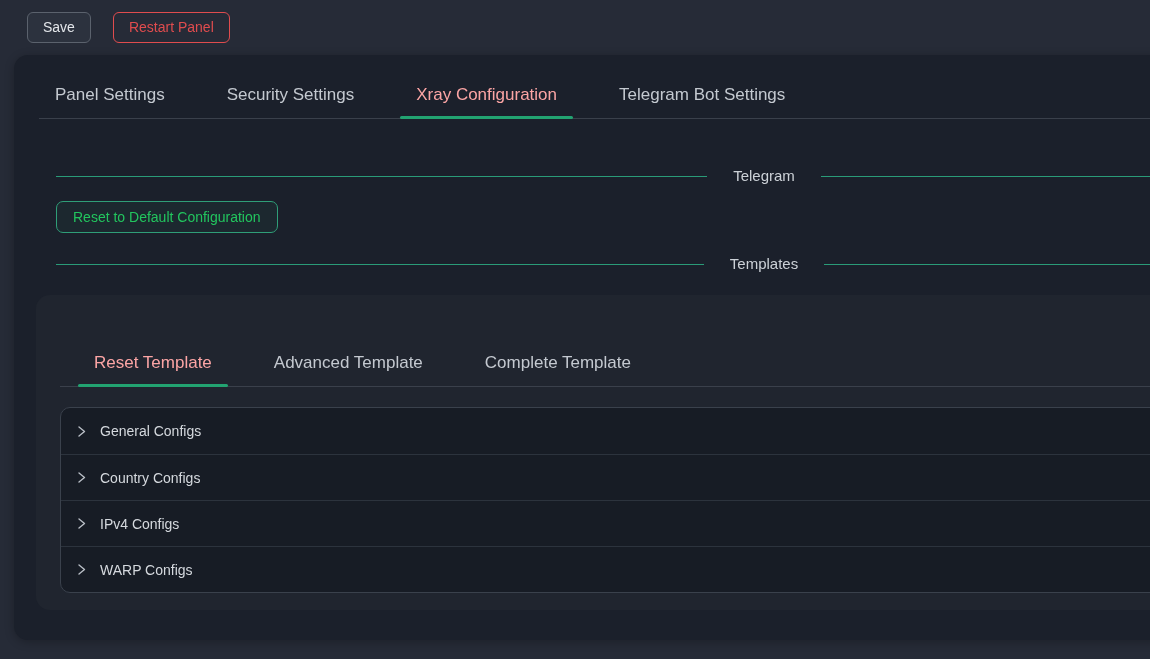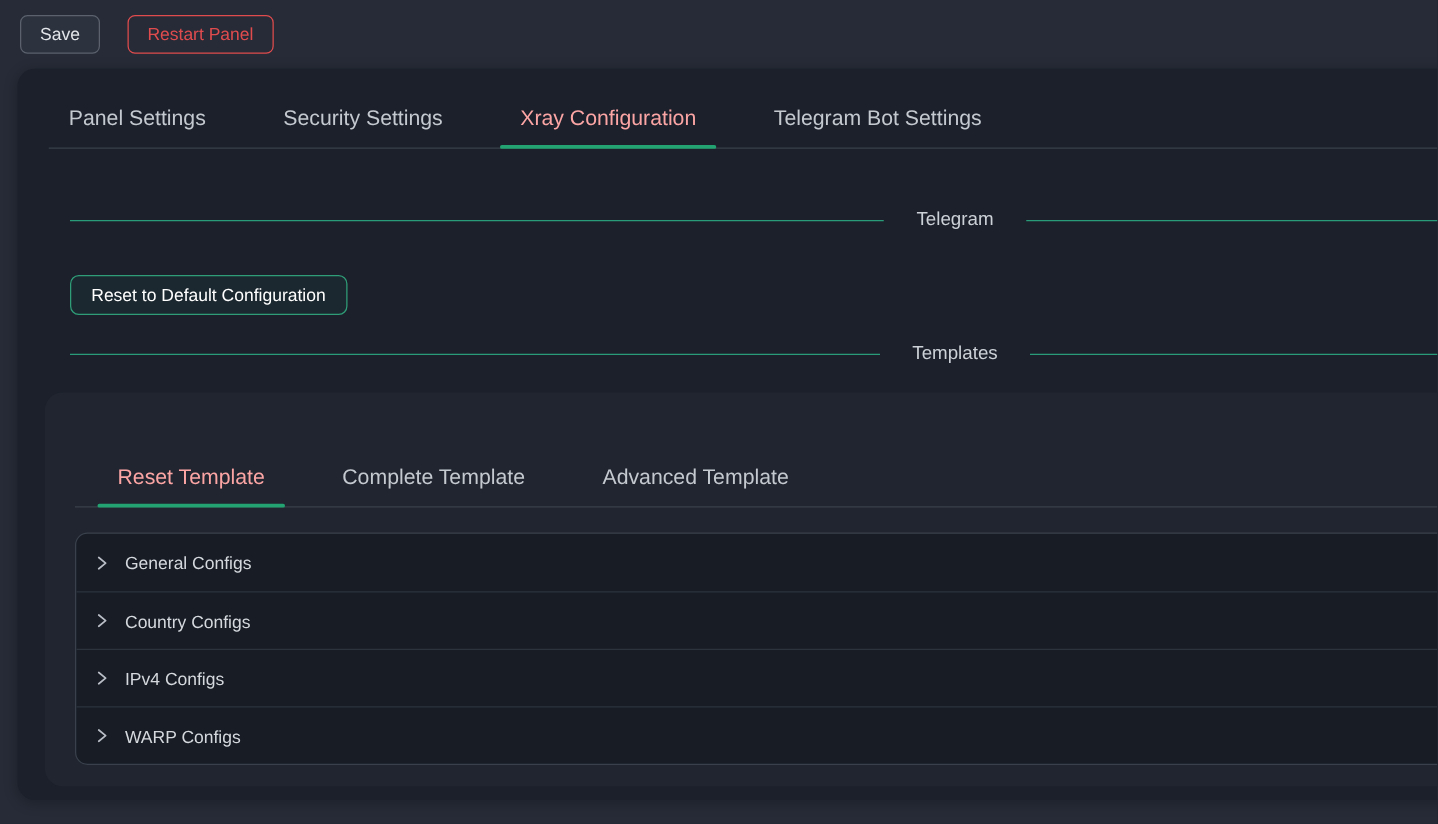--- a/index.html
+++ b/index.html
@@ -33,20 +33,21 @@
     font-size: 14px;
     font-family: inherit;
     cursor: pointer;
     line-height: 29px;
     box-sizing: border-box;
   }
   .btn-save {
     background: #2c323e;
     border: 1px solid #5b626d;
     color: #e3e6ea;
+    margin-left: 11px;
   }
   .btn-restart {
     background: transparent;
     border: 1px solid #e04c4e;
     color: #e04c4e;
     margin-left: 12px;
   }
 
   
   .card {
@@ -101,27 +102,27 @@
     content: '';
     flex: 1;
     height: 1px;
     background: #2a9b78;
   }
   .divider-actions { margin-top: 48px; }
   .divider-templates { margin-top: 22px; }
 
   
   .btn-reset {
-    margin-top: 35px;
+    margin-top: 16px;
     height: 32px;
     padding: 0 16px;
     border-radius: 7px;
     border: 1px solid #2f9e78;
     background: rgba(47,158,120,0.07);
-    color: #ffffff;
+    color: #22c55e;
     font-size: 14px;
     font-family: inherit;
     cursor: pointer;
   }
 
   
   .inner-card {
     margin: 22px -20px 0;
     height: 315px;
     background: #20252f;
@@ -193,22 +194,22 @@
       <button class="btn-reset">Reset to Default Configuration</button>
 
       <div class="divider divider-templates">
         <span>Templates</span>
       </div>
 
       <div class="inner-card">
 
         <div class="inner-tabs">
           <div class="tab active">Reset Template</div>
+          <div class="tab">Advanced Template</div>
           <div class="tab">Complete Template</div>
-          <div class="tab">Advanced Template</div>
         </div>
 
         <div class="collapse">
 
           <div class="collapse-row">
             <span class="chev">
               <svg viewBox="0 0 13 13" width="13" height="13">
                 <polyline points="4,2 9.5,6.5 4,11" fill="none" stroke="#b9bec6" stroke-width="1.4" stroke-linecap="round" stroke-linejoin="round"></polyline>
               </svg>
             </span>

